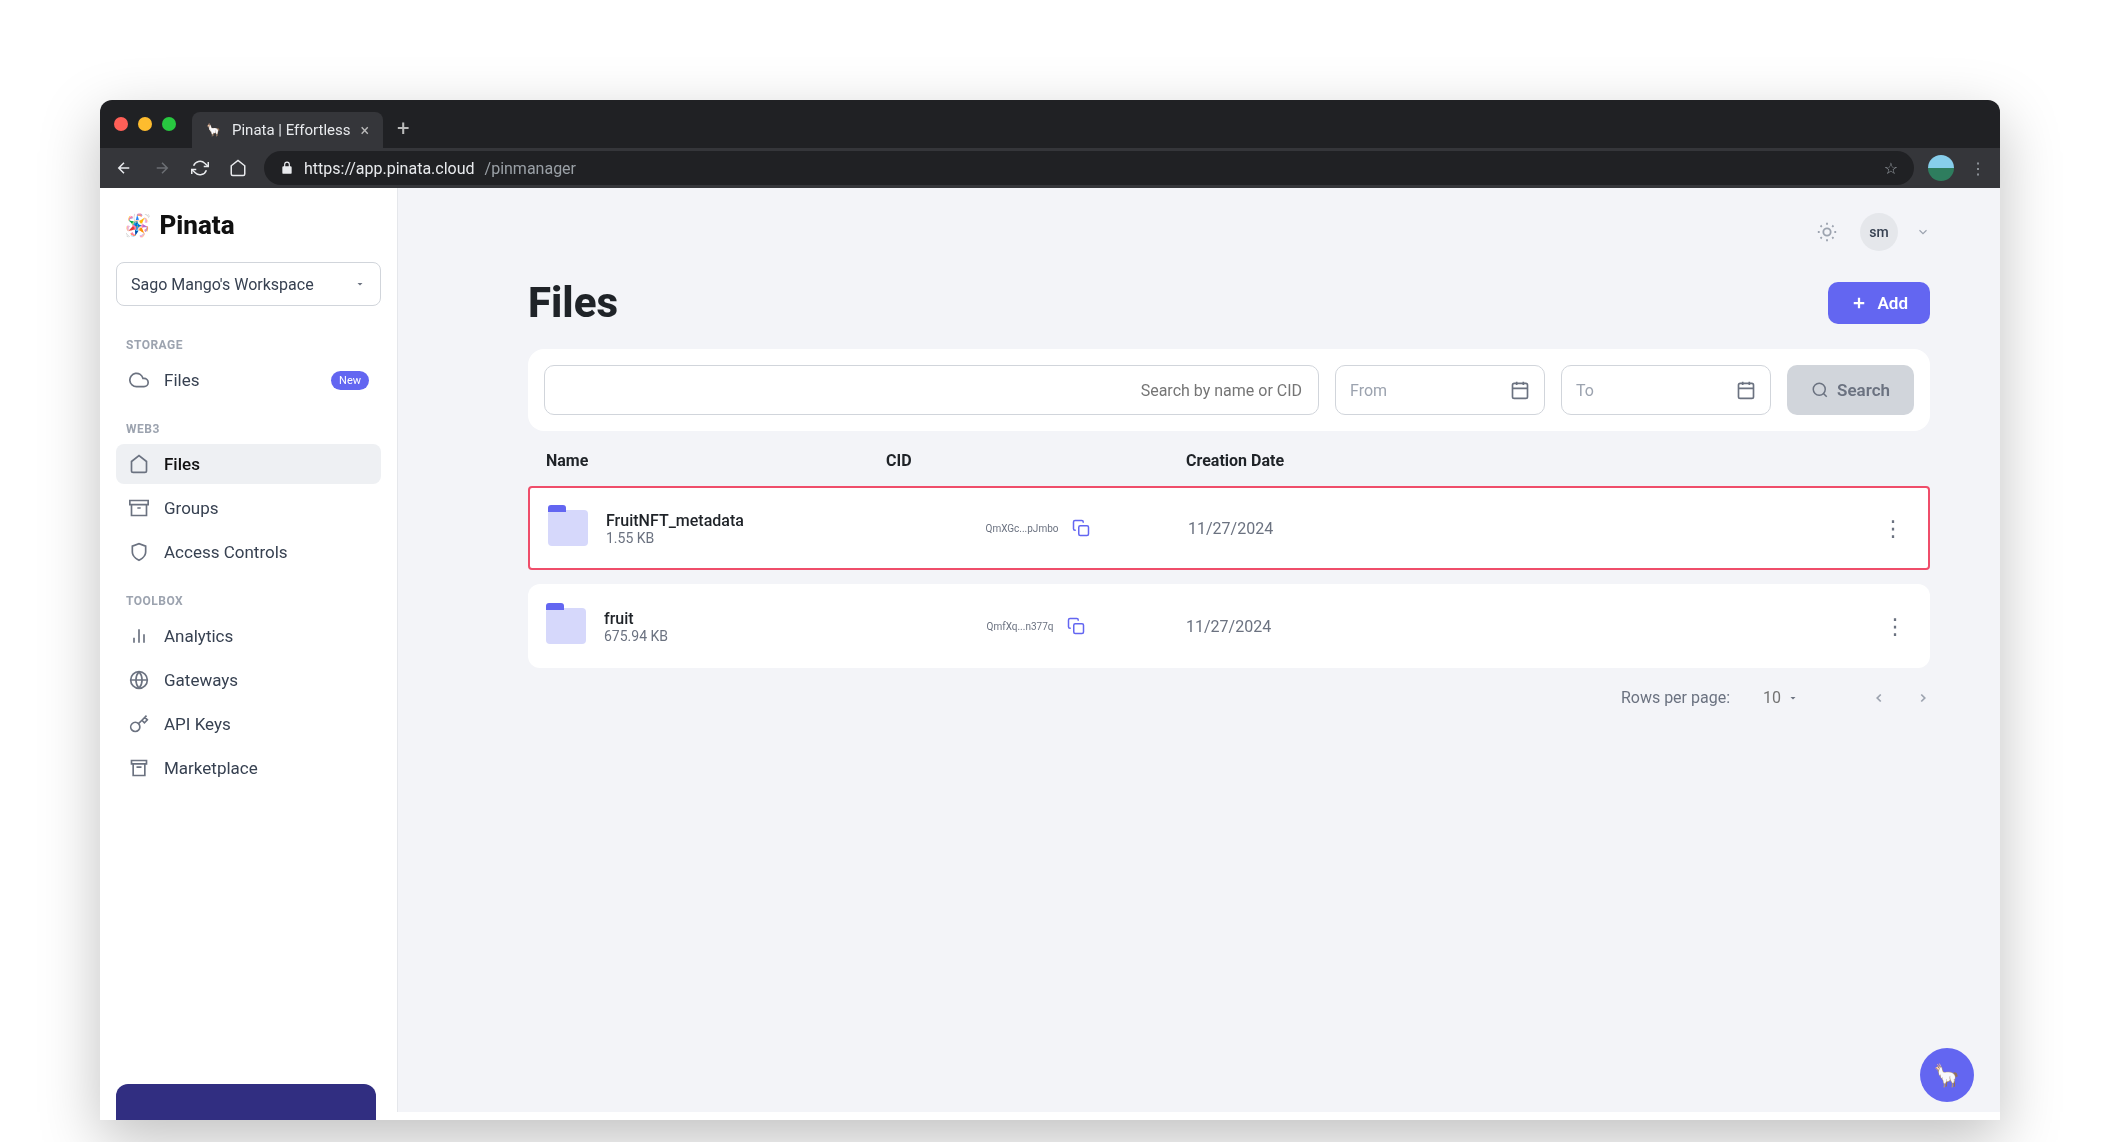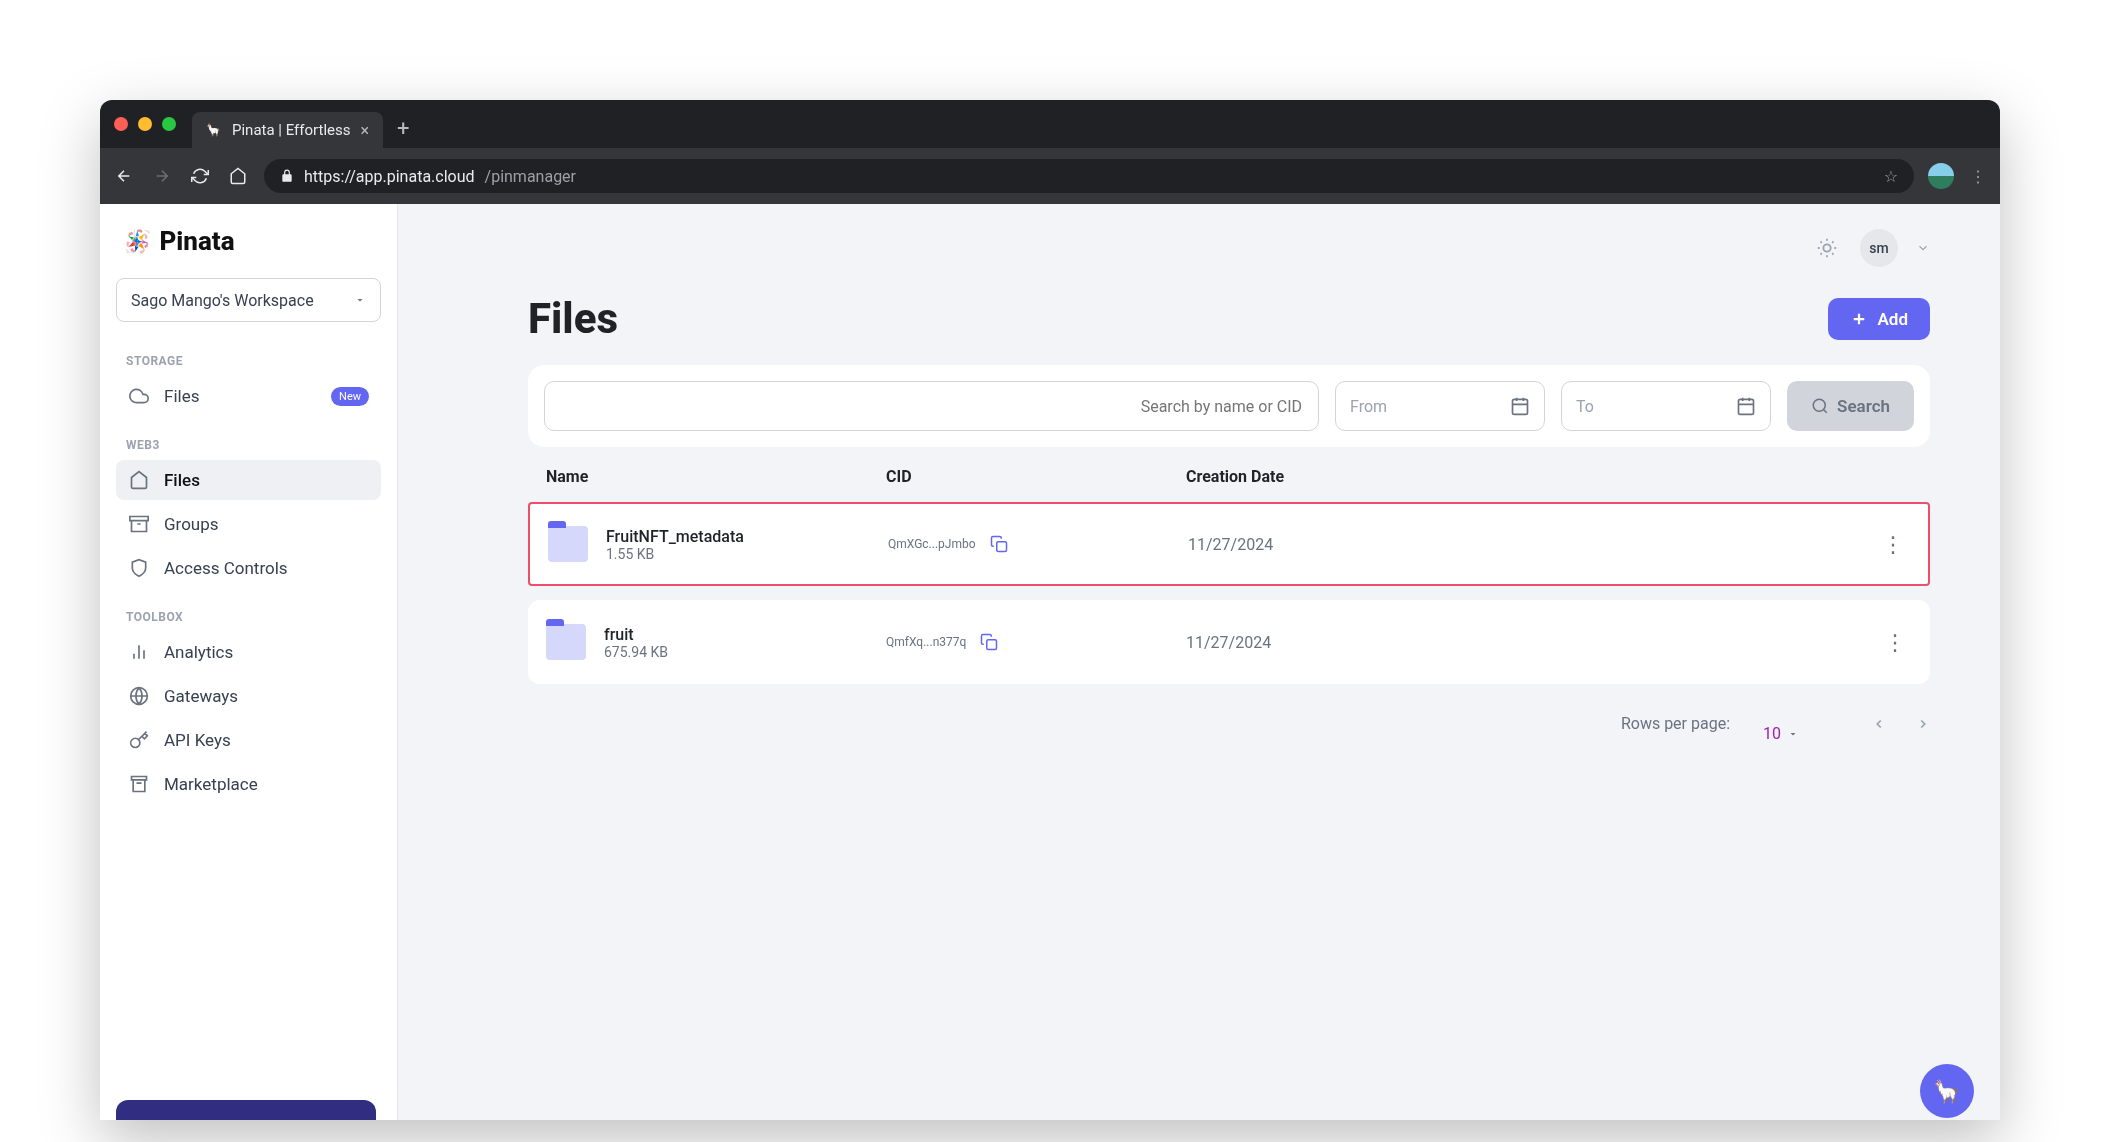--- a/index.html
+++ b/index.html
@@ -47,21 +47,21 @@
   color: #e8eaed;
   font-size: 15px;
   gap: 10px;
   margin-top: 12px;
 }
 .tab .favicon { width:16px; height:16px; display:flex; align-items:center; justify-content:center; font-size:12px;}
 .tab-close { font-size: 16px; color:#bbb; cursor:pointer; }
 .newtab { color:#bbb; font-size:22px; margin-left:14px; margin-top:8px; cursor:pointer; }
 
 .addrbar {
-  height: 56px;
+  height: 40px;
   background: #35363a;
   display: flex;
   align-items: center;
   padding: 0 12px;
   gap: 14px;
   color: #9aa0a6;
 }
 .nav-icon { width:24px; height:24px; display:flex; align-items:center; justify-content:center; cursor:pointer; }
 .addr {
   flex: 1;
@@ -272,35 +272,35 @@
 .folder-ico::before {
   content:"";
   position:absolute;
   top:-5px; left:0;
   width:18px; height:7px;
   background:#6366f1;
   border-radius: 3px 3px 0 0;
 }
 .fname { font-size:16px; color:#1f2328; font-weight:500; }
 .fsize { font-size:14px; color:#6b7280; }
-.cid-col { width:300px; display:flex; align-items:center; gap:14px; color:#6b7280; font-size:12px; font-family: ui-monospace, monospace; }
+.cid-col { width:300px; display:flex; align-items:center; gap:14px; color:#6b7280; font-size:10px; font-family: ui-monospace, monospace; justify-content: center; }
 .copy-ico { color:#6366f1; cursor:pointer; }
 .date-col { color:#6b7280; font-size:16px; }
 .row-menu { position:absolute; right:24px; color:#6b7280; cursor:pointer; font-size:22px; }
 
 .pager {
   display:flex;
   justify-content:flex-end;
   align-items:center;
   gap: 33px;
   color:#6b7280;
   font-size:16px;
   margin-top: 20px;
 }
-.pager-select { display:flex; align-items:center; gap:6px; cursor:pointer; color:#a21caf;margin-top:20px; }
+.pager-select { display:flex; align-items:center; gap:6px; cursor:pointer; color:#737373; }
 .pager-arrows { display:flex; gap:30px; margin-left:40px; }
 .pager-arrows span { cursor:pointer; color:#9ca3af; }
 
 .fab {
   position:absolute;
   right: 26px;
   bottom: 10px;
   width:54px; height:54px;
   border-radius:50%;
   background:#6366f1;

